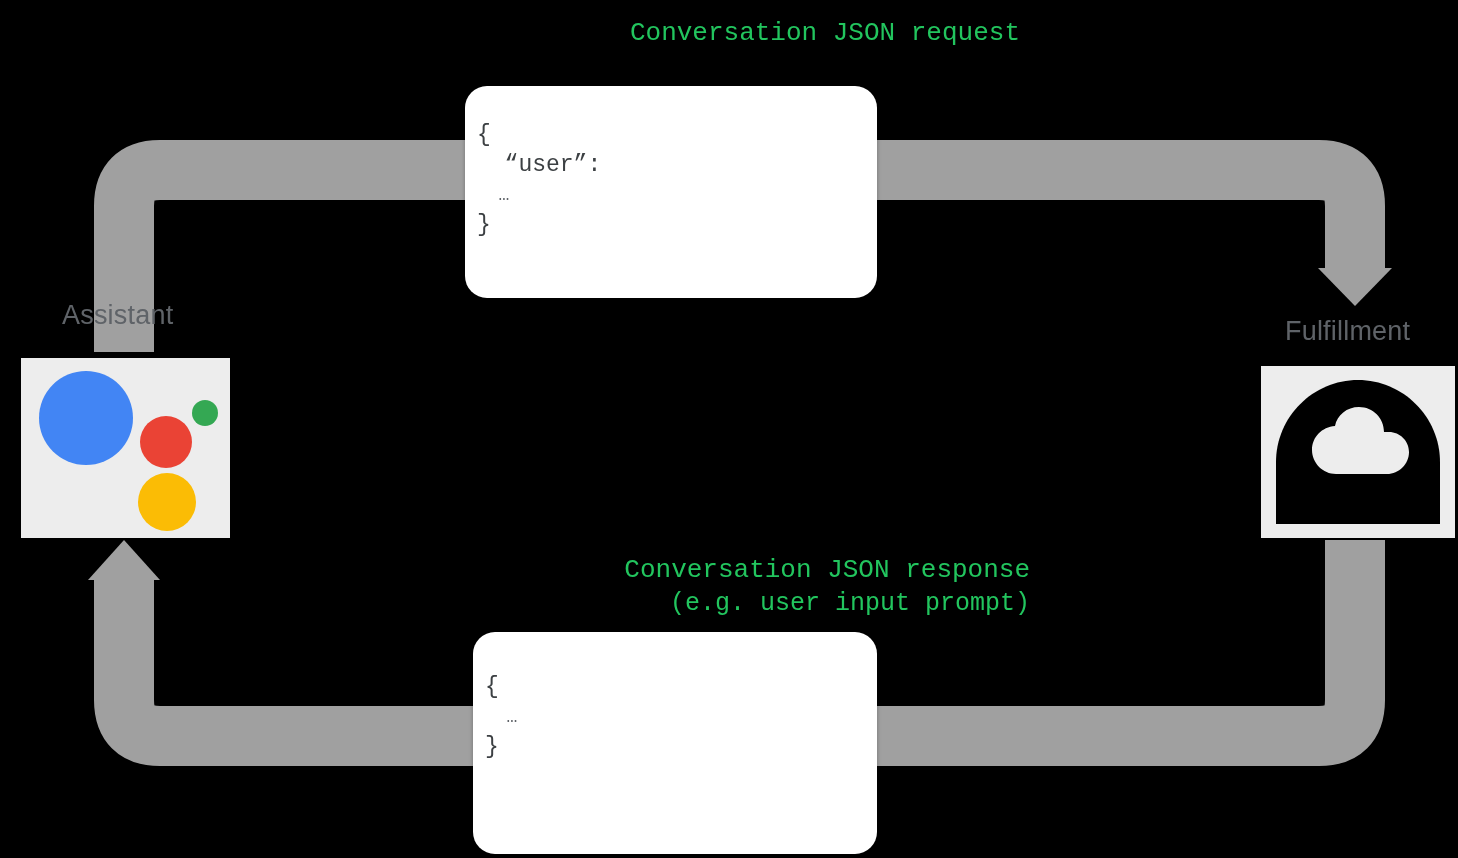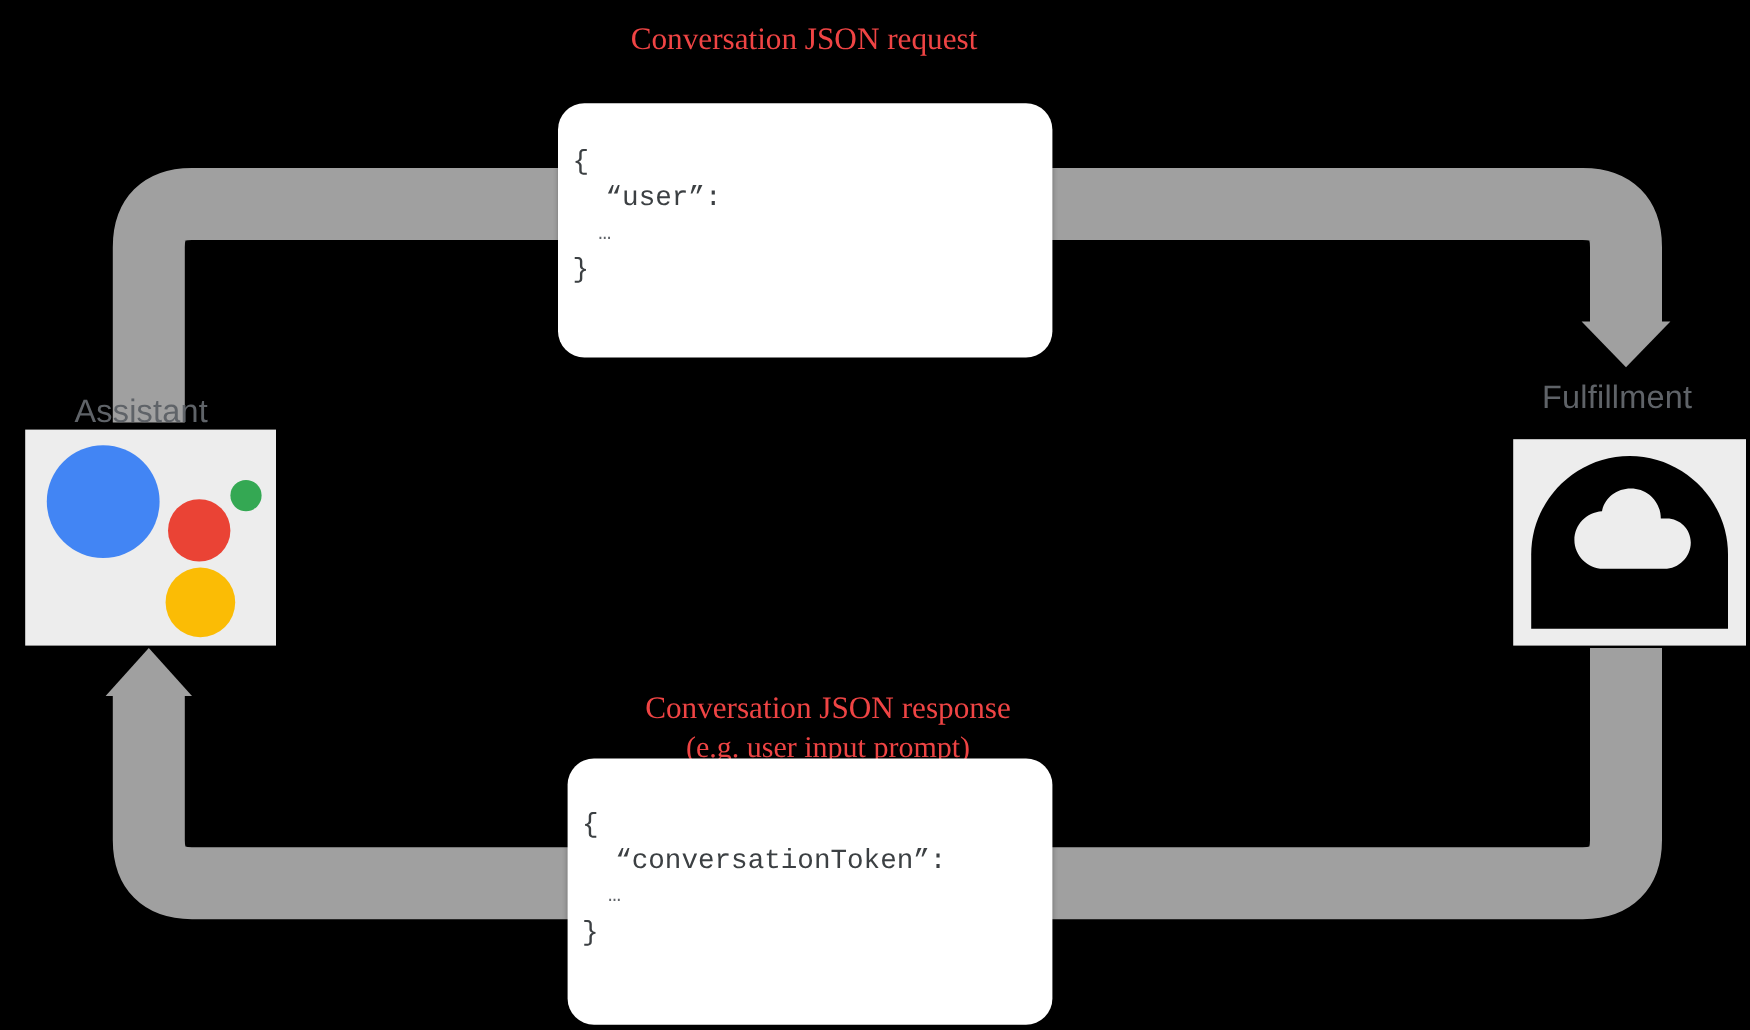--- a/index.html
+++ b/index.html
@@ -56,55 +56,54 @@
     position: absolute;
     color: #5f6368;
     font-size: 27px;
     font-weight: 400;
     letter-spacing: 0.2px;
     white-space: nowrap;
     font-family: "Liberation Sans", sans-serif;
   }
   #assistant-label {
     left: 62px;
-    top: 328px;
+    top: 300px;
   }
   #fulfillment-label {
     left: 1285px;
     top: 316px;
   }
 
   
   .flow-caption {
     position: absolute;
-    text-align: center;
+    text-align: right;
     width: 700px;
-    color: #ef4444;
-    font-family: Liberation Serif, serif;
+    color: #22c55e;
+    font-family: Liberation Mono, monospace;
   }
   .flow-caption .caption-title {
     display: block;
     font-size: 26px;
     line-height: 34px;
     white-space: nowrap;
   }
   .flow-caption .caption-sub {
     display: block;
     font-size: 25px;
     line-height: 33px;
     white-space: nowrap;
   }
   #request-caption {
     left: 320px;
     top: 16px;
   }
   #response-caption {
-    left: 340px;
+    left: 330px;
     top: 553px;
-    margin-top: 20px;
   }
 
   
   .json-card {
     position: absolute;
     background: #ffffff;
     border-radius: 22px;
     box-shadow: 0 1px 4px rgba(0,0,0,0.28);
     font-family: "Liberation Mono", monospace;
     color: #3c4043;
@@ -209,18 +208,17 @@
     <span class="json-line">}</span>
   </div>
 
   <div id="response-caption" class="flow-caption">
     <span class="caption-title">Conversation JSON response</span>
     <span class="caption-sub">(e.g. user input prompt)</span>
   </div>
 
   <div id="response-json" class="json-card">
     <span class="json-line">{</span>
-    <span class="json-line">  “conversationToken”:</span>
     <span class="json-ellipsis">  …</span>
     <span class="json-line">}</span>
   </div>
 
 </div>
 
 </body></html>

